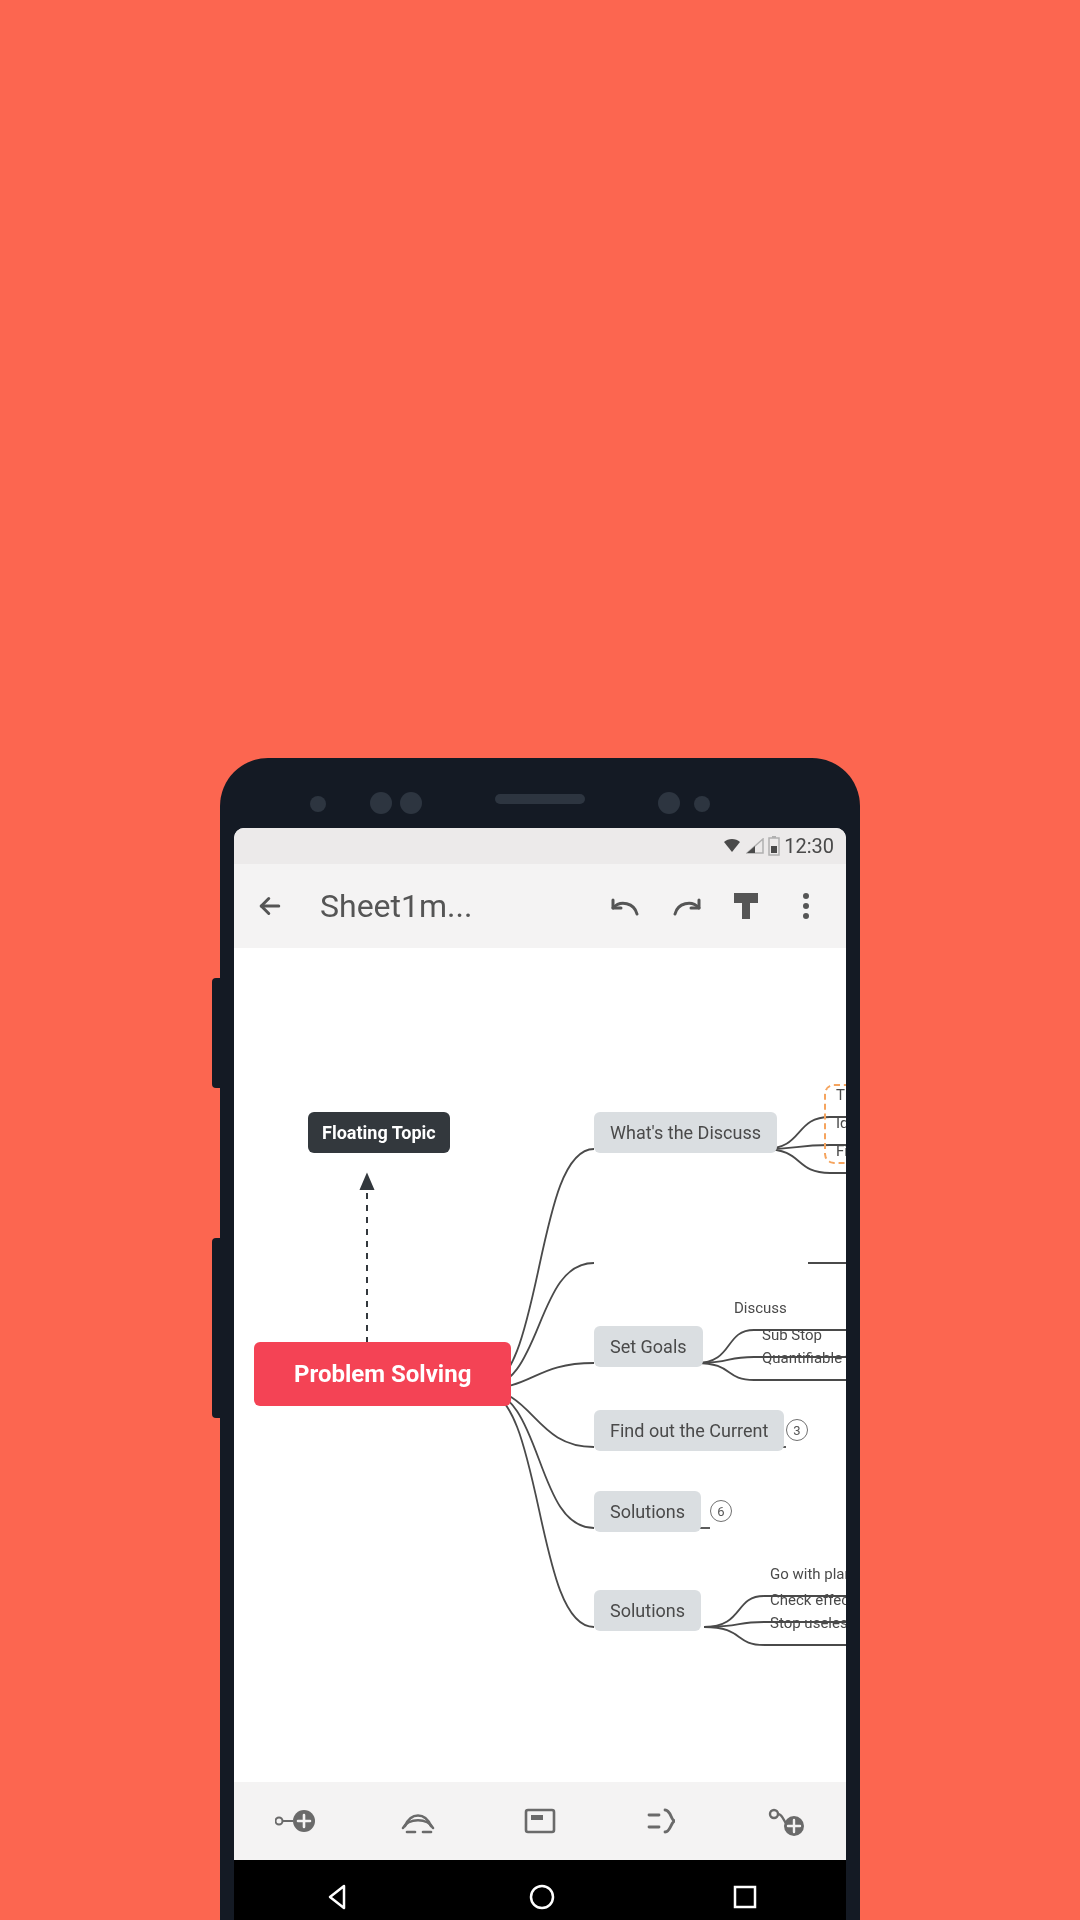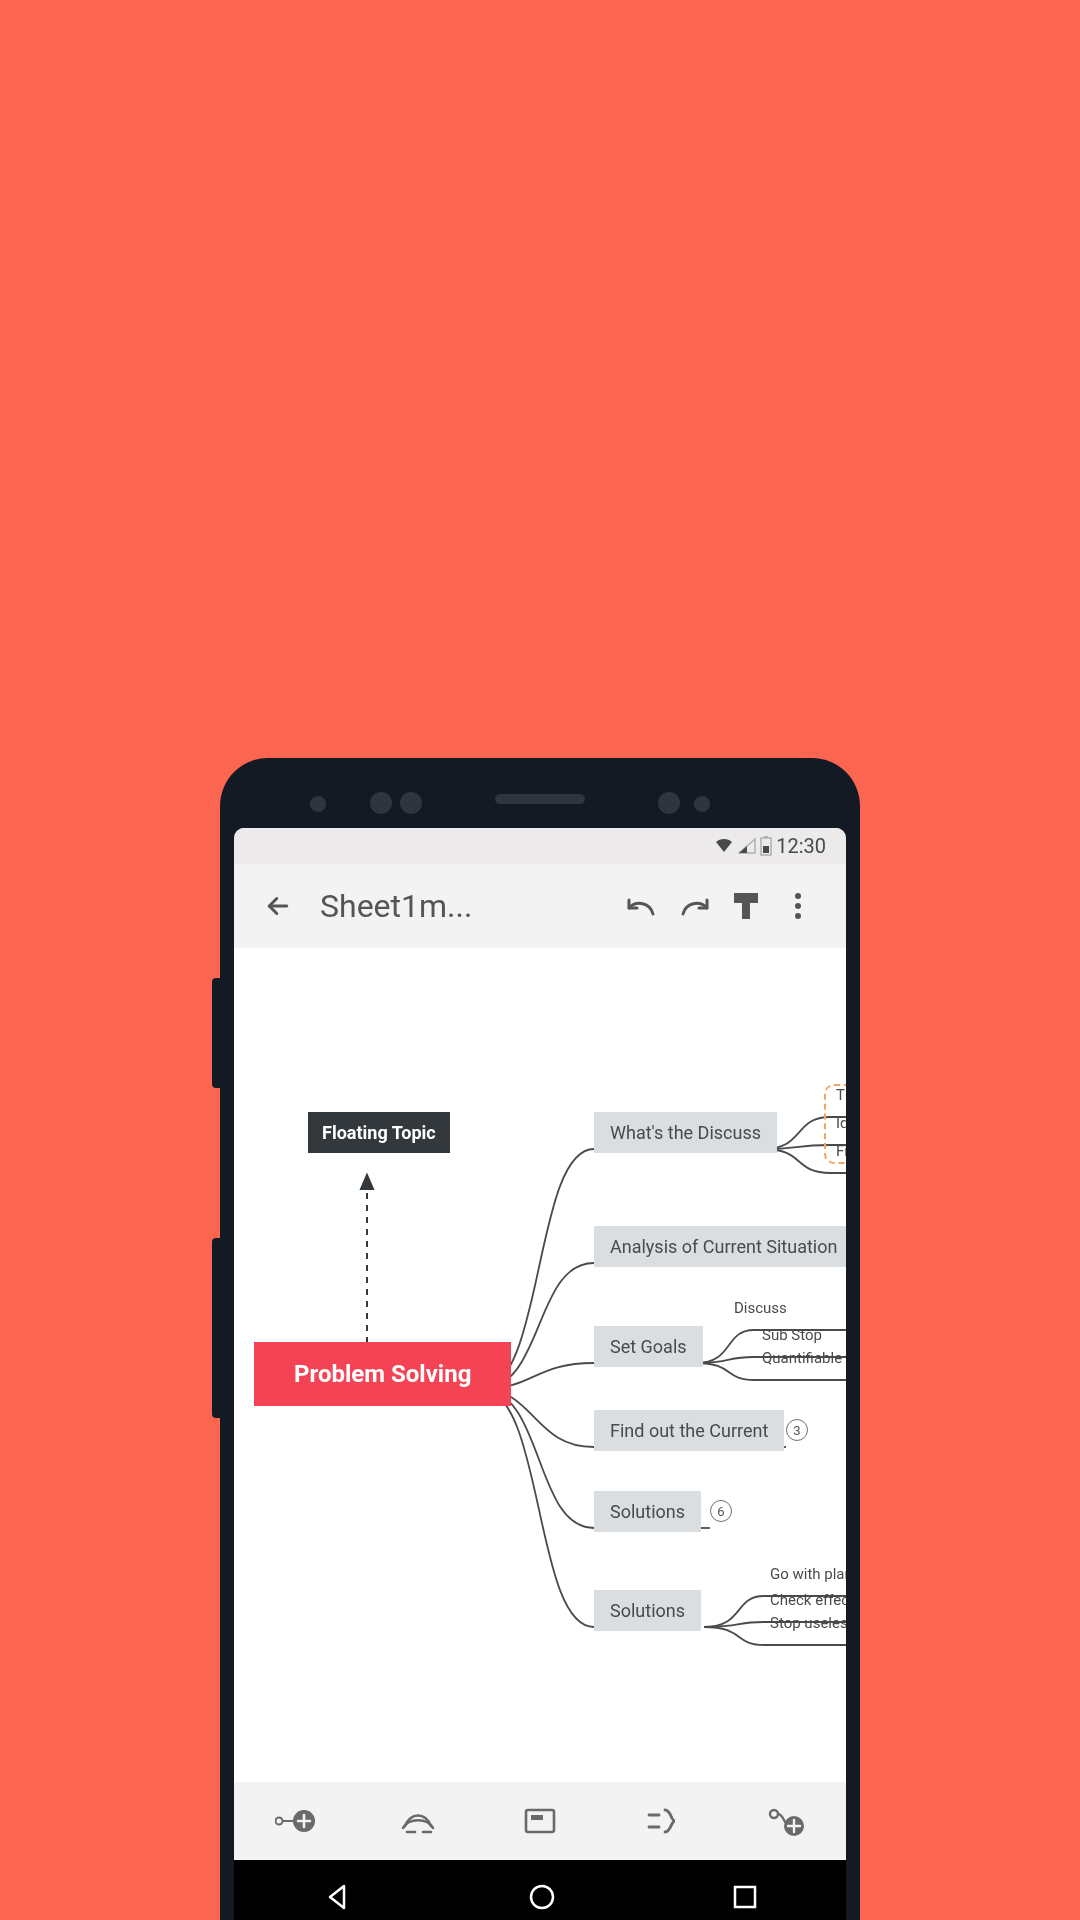--- a/index.html
+++ b/index.html
@@ -43,34 +43,34 @@
     overflow: hidden;
     display: flex;
     flex-direction: column;
   }
   .statusbar {
     height: 36px;
     background: #eceaea;
     display: flex;
     justify-content: flex-end;
     align-items: center;
-    padding: 0 20px;
+    padding: 0 12px;
     gap: 4px;
     color: #4a4a4a;
     font-size: 20px;
   }
   .statusbar svg { display: block; }
 
   .appbar {
     height: 84px;
     background: #f4f3f3;
     display: flex;
     align-items: center;
-    padding: 0 22px;
-    gap: 0;
+    padding: 0 14px;
+    gap: 8px;
   }
   .appbar .back { width: 44px; height: 44px; display: flex; align-items: center; justify-content: center; }
   .appbar .title { flex: 0 0 auto; font-size: 32px; color: #555; margin-left: 20px; margin-right: auto; }
   .appbar .ico { width: 52px; height: 52px; display: flex; align-items: center; justify-content: center; }
 
   .canvas {
     flex: 1;
     background: #fff;
     position: relative;
     overflow: hidden;
@@ -90,21 +90,21 @@
     background: #000;
     display: flex;
     justify-content: space-around;
     align-items: center;
   }
 
   
   .node {
     position: absolute;
     padding: 10px 16px;
-    border-radius: 0;
+    border-radius: 6px;
     font-size: 18px;
     color: #4a4a4a;
     background: #dadee1;
     white-space: nowrap;
   }
   .root {
     background: #f44355;
     color: #fff;
     font-weight: 700;
     font-size: 24px;
@@ -260,21 +260,20 @@
       <div class="dashbox" style="left:590px;top:136px;width:60px;height:80px"></div>
 
       <div class="node float" style="left:74px;top:164px">Floating Topic</div>
       <div class="node root" style="left:20px;top:394px">Problem Solving</div>
 
       <div class="node" style="left:360px;top:164px">What's the Discuss</div>
       <div class="leaf" style="left:602px;top:138px">Th</div>
       <div class="leaf" style="left:602px;top:166px">Ide</div>
       <div class="leaf" style="left:602px;top:194px">Fin</div>
 
-      <div class="node" style="left:360px;top:278px">Analysis of Current Situation</div>
 
       <div class="node" style="left:360px;top:378px">Set Goals</div>
       <div class="leaf" style="left:500px;top:351px">Discuss</div>
       <div class="leaf" style="left:528px;top:378px">Sub Stop</div>
       <div class="leaf" style="left:528px;top:401px">Quantifiable targe</div>
 
       <div class="node" style="left:360px;top:462px">Find out the Current</div>
       <div class="badge" style="left:552px;top:471px">3</div>
 
       <div class="node" style="left:360px;top:543px">Solutions</div>

